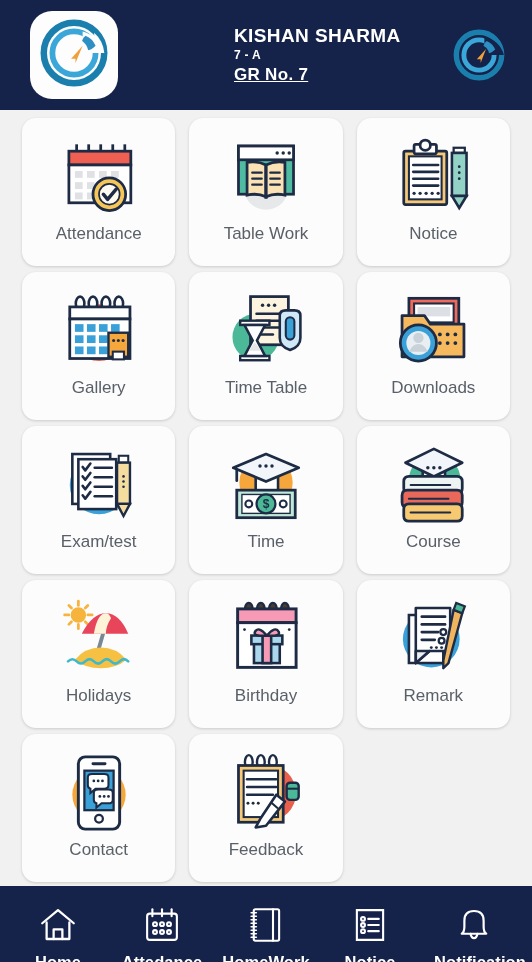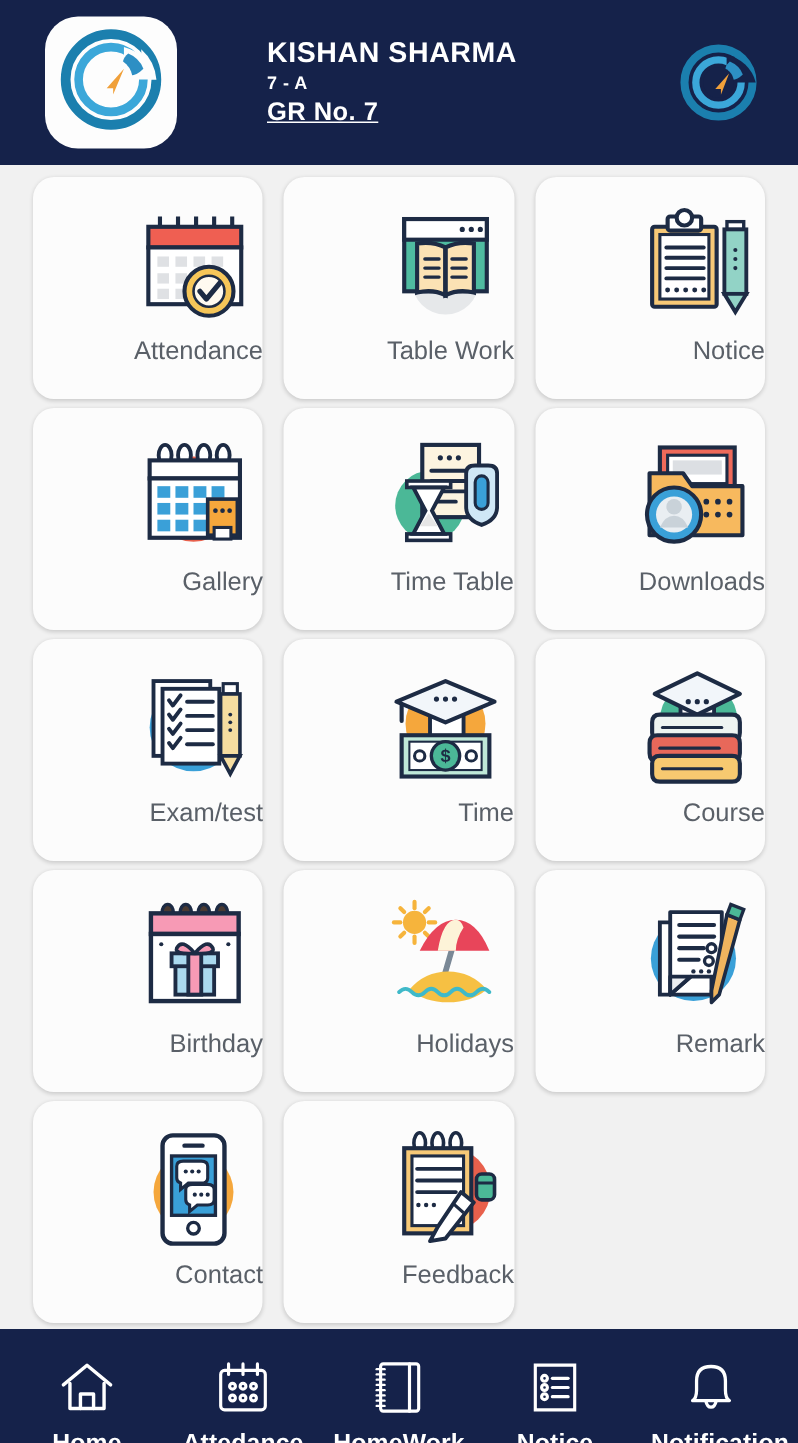--- a/index.html
+++ b/index.html
@@ -26,21 +26,21 @@
     position: relative;
   }
   .header-logo-tile {
     width: 88px; height: 88px;
     background: #fdfdfd;
     border-radius: 22px;
     display: flex; align-items: center; justify-content: center;
     flex: 0 0 auto;
   }
   .header-text {
-    margin-left: 60px;
+    margin-left: 116px;
     color: #ffffff;
     line-height: 1.32;
     flex: 1 1 auto;
   }
   .header-name { font-size: 19px; font-weight: bold; letter-spacing: .4px; }
   .header-class { font-size: 12px; font-weight: bold; letter-spacing: .3px; }
   .header-gr { font-size: 17px; font-weight: bold; letter-spacing: .3px; text-decoration: underline; }
   .header-right-logo { width: 54px; height: 54px; flex: 0 0 auto; margin-right: 8px; }
 
   
@@ -52,21 +52,21 @@
     grid-auto-rows: 148px;
     column-gap: 14px;
     row-gap: 6px;
     align-content: start;
   }
   .tile {
     background: #fcfcfc;
     border-radius: 14px;
     box-shadow: 0 1px 3px rgba(0,0,0,.16);
     display: flex; flex-direction: column;
-    align-items: flex-end; justify-content: center;
+    align-items: center; justify-content: center;
     padding-bottom: 6px;
     cursor: pointer;
   }
   .tile-icon {
     width: 92px; height: 86px;
     display: flex; align-items: center; justify-content: center;
   }
   .tile-icon svg { width: 100%; height: 100%; }
   .tile-label {
     margin-top: 4px;
@@ -400,45 +400,20 @@
               <line x1="24" y1="82" x2="70" y2="82"></line>
           </g>
         </svg>
       </div>
       <div class="tile-label">Course</div>
     </div>
 
     <div class="tile">
       <div class="tile-icon">
         <svg viewBox="0 0 100 100">
-          <g fill="#4a3a32" stroke="#1d2b44" stroke-width="2.6">
-            <ellipse cx="30" cy="15" rx="4.5" ry="7"></ellipse>
-              <ellipse cx="44" cy="15" rx="4.5" ry="7"></ellipse>
-            <ellipse cx="58" cy="15" rx="4.5" ry="7"></ellipse>
-              <ellipse cx="72" cy="15" rx="4.5" ry="7"></ellipse>
-          </g>
-          <rect x="17" y="15" width="68" height="16" fill="#f79ab5" stroke="#1d2b44" stroke-width="3.4"></rect>
-          <rect x="17" y="31" width="68" height="52" fill="#ffffff" stroke="#1d2b44" stroke-width="3.4"></rect>
-          <g fill="#1d2b44">
-              <circle cx="25" cy="39" r="1.6"></circle>
-              <circle cx="77" cy="39" r="1.6"></circle>
-            </g>
-          <rect x="36" y="52" width="30" height="26" fill="#aad9ee" stroke="#1d2b44" stroke-width="3"></rect>
-          <rect x="33" y="46" width="36" height="10" fill="#aad9ee" stroke="#1d2b44" stroke-width="3"></rect>
-          <rect x="46" y="46" width="10" height="32" fill="#f79ab5" stroke="#1d2b44" stroke-width="3"></rect>
-          <path d="M51 46 q-10 -12 -14 -4 q-2 5 14 4 Z" fill="#f79ab5" stroke="#1d2b44" stroke-width="2.8"></path>
-          <path d="M51 46 q10 -12 14 -4 q2 5 -14 4 Z" fill="#f79ab5" stroke="#1d2b44" stroke-width="2.8"></path>
-        </svg>
-      </div>
-      <div class="tile-label">Birthday</div>
-    </div>
-
-    <div class="tile">
-      <div class="tile-icon">
-        <svg viewBox="0 0 100 100">
           <circle cx="26" cy="22" r="9" fill="#f6b43c"></circle>
           <g stroke="#f6b43c" stroke-width="3.2" stroke-linecap="round">
             <line x1="26" y1="6" x2="26" y2="11"></line>
               <line x1="26" y1="33" x2="26" y2="38"></line>
             <line x1="10" y1="22" x2="15" y2="22"></line>
               <line x1="37" y1="22" x2="42" y2="22"></line>
             <line x1="15" y1="11" x2="18" y2="14"></line>
               <line x1="34" y1="30" x2="37" y2="33"></line>
             <line x1="37" y1="11" x2="34" y2="14"></line>
               <line x1="18" y1="30" x2="15" y2="33"></line>
@@ -447,20 +422,45 @@
           <path d="M30 44 q12 -24 28 -24 q16 0 26 24 Z" fill="#e8455a"></path>
           <path d="M44 44 q4 -24 14 -24 q4 0 6 6 q-6 9 -6 18 Z" fill="#fdf3d8"></path>
           <path d="M30 44 q6 5 14 0 q6 5 14 0 q6 5 14 0 q6 5 12 0" fill="none" stroke="#e8455a" stroke-width="0"></path>
           <path d="M22 74 q12 -14 30 -14 q18 0 30 14 q-12 10 -30 10 q-18 0 -30 -10 Z" fill="#f6c043"></path>
           <g stroke="#3fb9c9" stroke-width="3" fill="none" stroke-linecap="round">
             <path d="M14 76 q5 -5 10 0 q5 5 10 0 q5 -5 10 0 q5 5 10 0 q5 -5 10 0 q5 5 10 0 q5 -5 10 0"></path>
           </g>
         </svg>
       </div>
       <div class="tile-label">Holidays</div>
+    </div>
+
+    <div class="tile">
+      <div class="tile-icon">
+        <svg viewBox="0 0 100 100">
+          <g fill="#4a3a32" stroke="#1d2b44" stroke-width="2.6">
+            <ellipse cx="30" cy="15" rx="4.5" ry="7"></ellipse>
+              <ellipse cx="44" cy="15" rx="4.5" ry="7"></ellipse>
+            <ellipse cx="58" cy="15" rx="4.5" ry="7"></ellipse>
+              <ellipse cx="72" cy="15" rx="4.5" ry="7"></ellipse>
+          </g>
+          <rect x="17" y="15" width="68" height="16" fill="#f79ab5" stroke="#1d2b44" stroke-width="3.4"></rect>
+          <rect x="17" y="31" width="68" height="52" fill="#ffffff" stroke="#1d2b44" stroke-width="3.4"></rect>
+          <g fill="#1d2b44">
+              <circle cx="25" cy="39" r="1.6"></circle>
+              <circle cx="77" cy="39" r="1.6"></circle>
+            </g>
+          <rect x="36" y="52" width="30" height="26" fill="#aad9ee" stroke="#1d2b44" stroke-width="3"></rect>
+          <rect x="33" y="46" width="36" height="10" fill="#aad9ee" stroke="#1d2b44" stroke-width="3"></rect>
+          <rect x="46" y="46" width="10" height="32" fill="#f79ab5" stroke="#1d2b44" stroke-width="3"></rect>
+          <path d="M51 46 q-10 -12 -14 -4 q-2 5 14 4 Z" fill="#f79ab5" stroke="#1d2b44" stroke-width="2.8"></path>
+          <path d="M51 46 q10 -12 14 -4 q2 5 -14 4 Z" fill="#f79ab5" stroke="#1d2b44" stroke-width="2.8"></path>
+        </svg>
+      </div>
+      <div class="tile-label">Birthday</div>
     </div>
 
     <div class="tile">
       <div class="tile-icon">
         <svg viewBox="0 0 100 100">
           <circle cx="48" cy="50" r="33" fill="#3aa0d8"></circle>
           <path d="M22 22 L62 22 L62 78 L22 78 Z" fill="#ffffff" stroke="#1d2b44" stroke-width="3"></path>
           <path d="M30 14 L70 14 L70 64 L46 64 L30 78 Z" fill="#ffffff" stroke="#1d2b44" stroke-width="3" stroke-linejoin="round"></path>
           <path d="M46 64 L30 78 L30 64 Z" fill="#eceff2" stroke="#1d2b44" stroke-width="3" stroke-linejoin="round"></path>
           <g stroke="#1d2b44" stroke-width="3.2" stroke-linecap="round">

